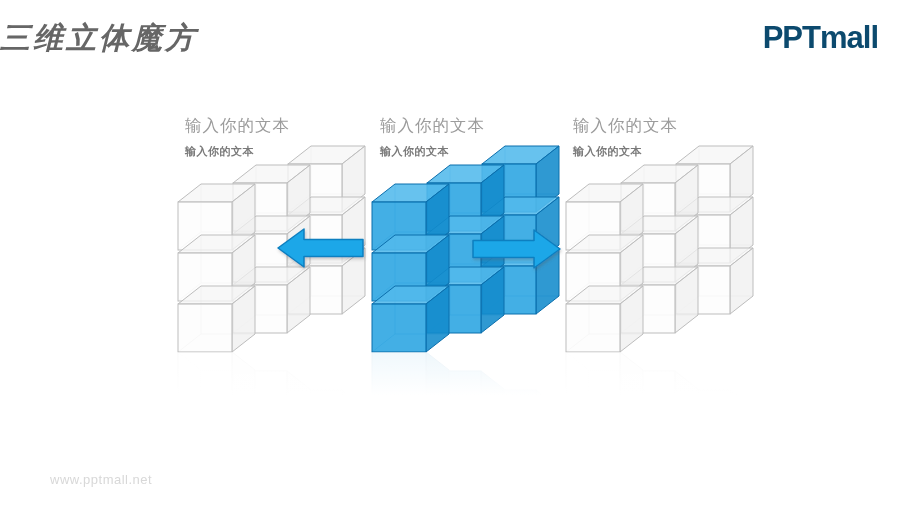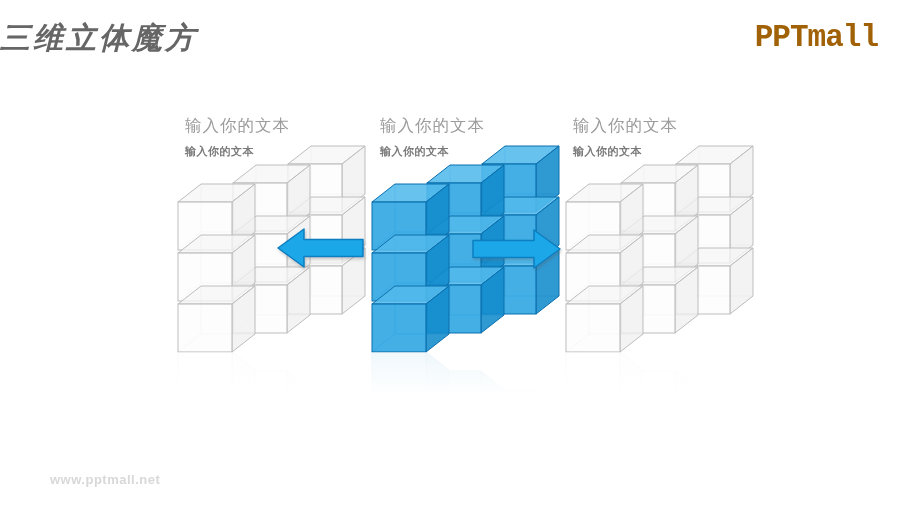--- a/index.html
+++ b/index.html
@@ -22,28 +22,28 @@
     font-size:16.5px;letter-spacing:1px;color:#9c9c9c;line-height:20px;
   }
   .group-label .subheading{
     font-size:11px;font-weight:bold;letter-spacing:0.5px;color:#7a7a7a;margin-top:7px;
   }
   #label-left{left:185px;top:117px;}
   #label-middle{left:380px;top:117px;}
   #label-right{left:573px;top:117px;}
   .watermark{
     position:absolute;left:50px;top:472px;
-    font-size:13px;letter-spacing:0.5px;color:#d8d8d8;font-weight:bold;
+    font-size:13px;letter-spacing:0.5px;color:#d8d8d8;
   }
 </style>
 </head>
 <body>
 
 <div class="slide-title" style="color: rgb(102, 102, 102);">三维立体魔方</div>
-<div class="brand-logo" style="color: #a16207; font-family: Liberation Mono, monospace;">PPTmall</div>
+<div class="brand-logo" style="color: #0c4a6e;">PPTmall</div>
 
 <svg id="scene" class="scene" width="900" height="506" viewBox="0 0 900 506">
     <defs>
       <linearGradient id="fade" x1="0" y1="0" x2="0" y2="1">
         <stop offset="0" stop-color="#ffffff" stop-opacity="0.5"></stop>
         <stop offset="0.28" stop-color="#ffffff" stop-opacity="1"></stop>
         <stop offset="1" stop-color="#ffffff" stop-opacity="1"></stop>
       </linearGradient>
       <filter id="ashadow" x="-30%" y="-30%" width="160%" height="160%">
         <feDropShadow dx="1" dy="2" stdDeviation="1.5" flood-color="#555555" flood-opacity="0.30"></feDropShadow>

